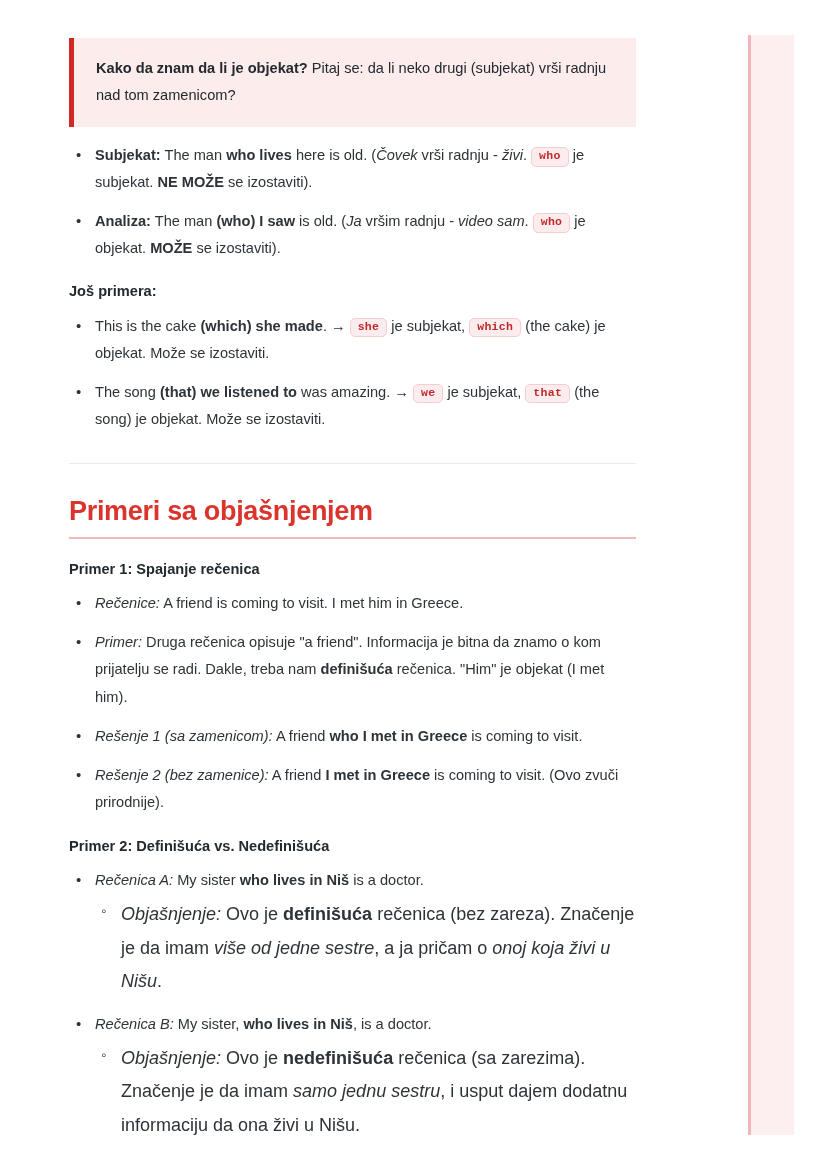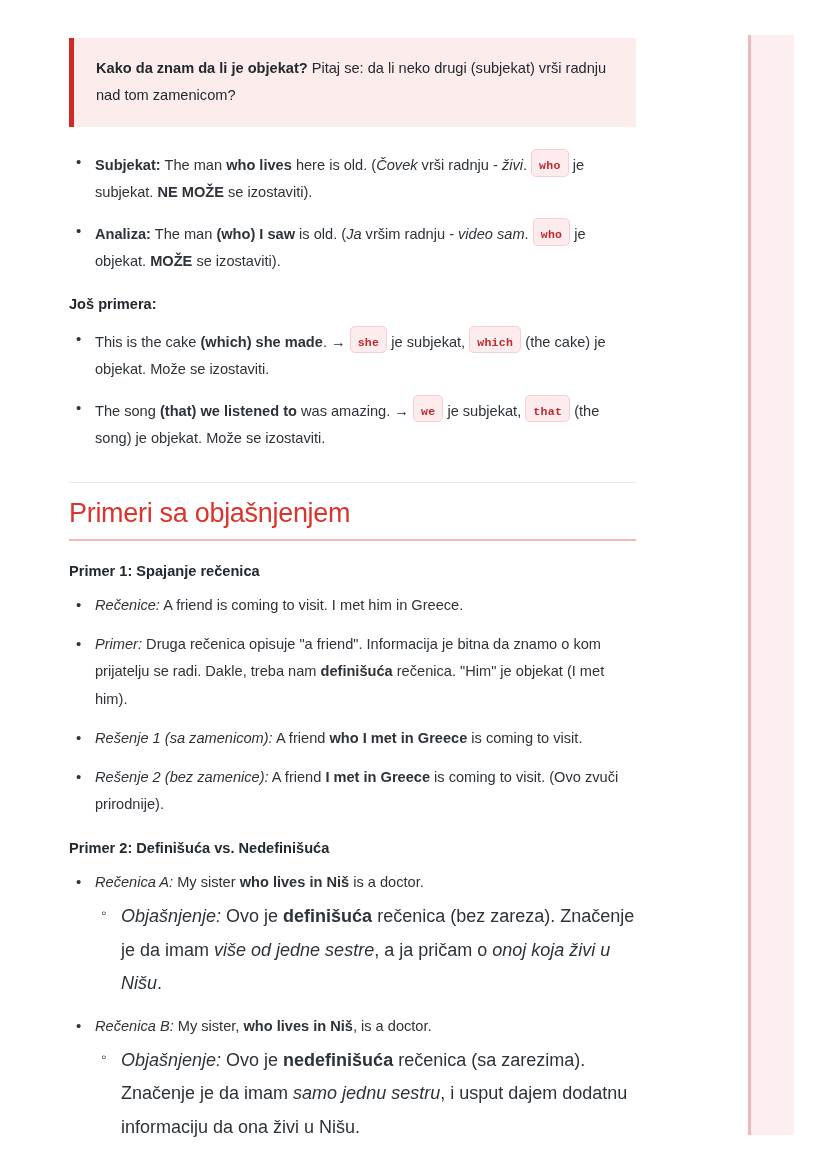--- a/index.html
+++ b/index.html
@@ -50,21 +50,21 @@
     top: 38px;
     width: 567px;
   }
 
   
   .callout {
     background: #fcecec;
     border-left: 5px solid #cf2a26;
     padding: 17px 22px 18px 22px;
     box-sizing: border-box;
-    margin-bottom: 22px;
+    margin-bottom: 15px;
   }
   .callout p {
     margin: 0;
     font-size: 14.6px;
     line-height: 1.85;
     color: #222a30;
   }
   .callout strong { font-weight: bold; }
 
   
@@ -120,40 +120,40 @@
 
   code.chip {
     display: inline-block;
     font-family: "Liberation Mono", monospace;
     font-size: 11.5px;
     font-weight: bold;
     color: #c0282b;
     background: #fdeced;
     border: 1px solid #f6ced0;
     border-radius: 5px;
-    padding: 10px 7px 3px 7px;
+    padding: 2px 7px 3px 7px;
     line-height: 1.1;
     vertical-align: 1px;
     letter-spacing: .3px;
   }
 
   em { font-style: italic; }
   strong { font-weight: bold; }
 
   hr.rule {
     border: none;
     border-top: 1px solid #e8eaec;
     margin: 30px 0 0 0;
   }
 
   h2.section-title {
     font-size: 27px;
-    font-weight: normal;
+    font-weight: bold;
     color: #da342c;
-    margin: 15px 0 0 0;
+    margin: 32px 0 0 0;
     letter-spacing: -0.3px;
   }
   .section-underline {
     border: none;
     border-top: 2px solid #f2b9b7;
     margin: 10px 0 0 0;
   }
 
   .footer {
     position: absolute;

